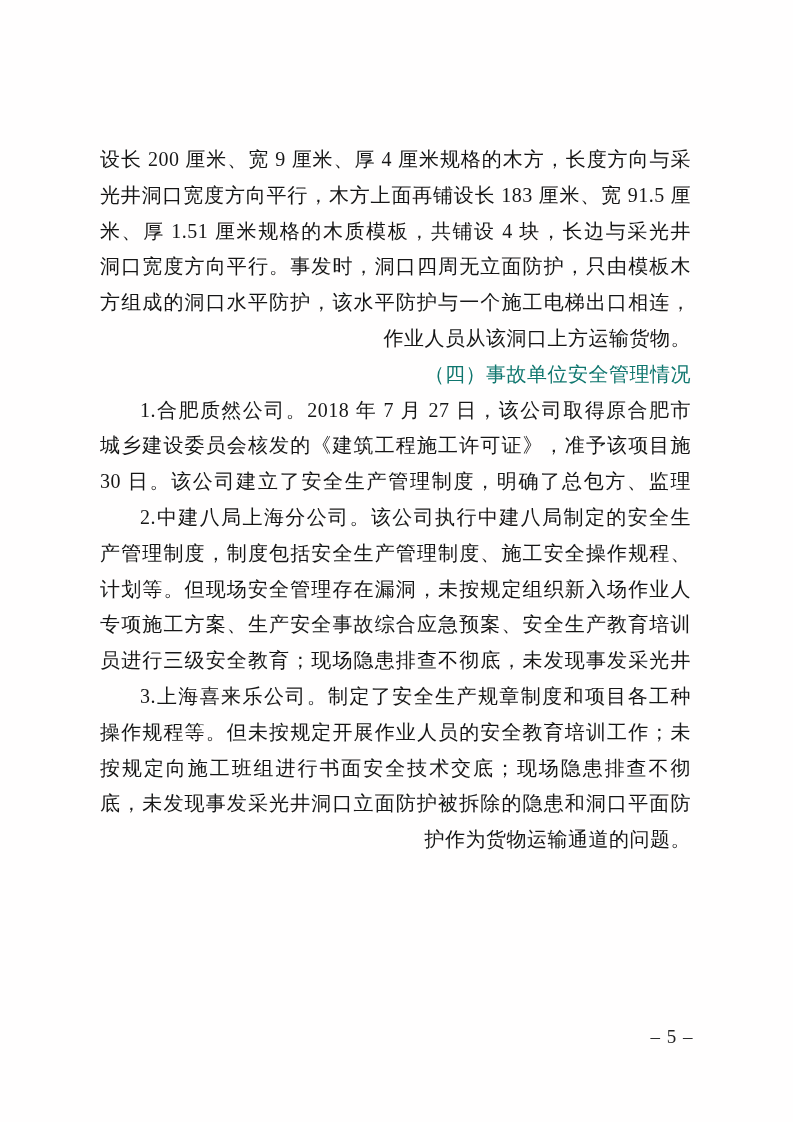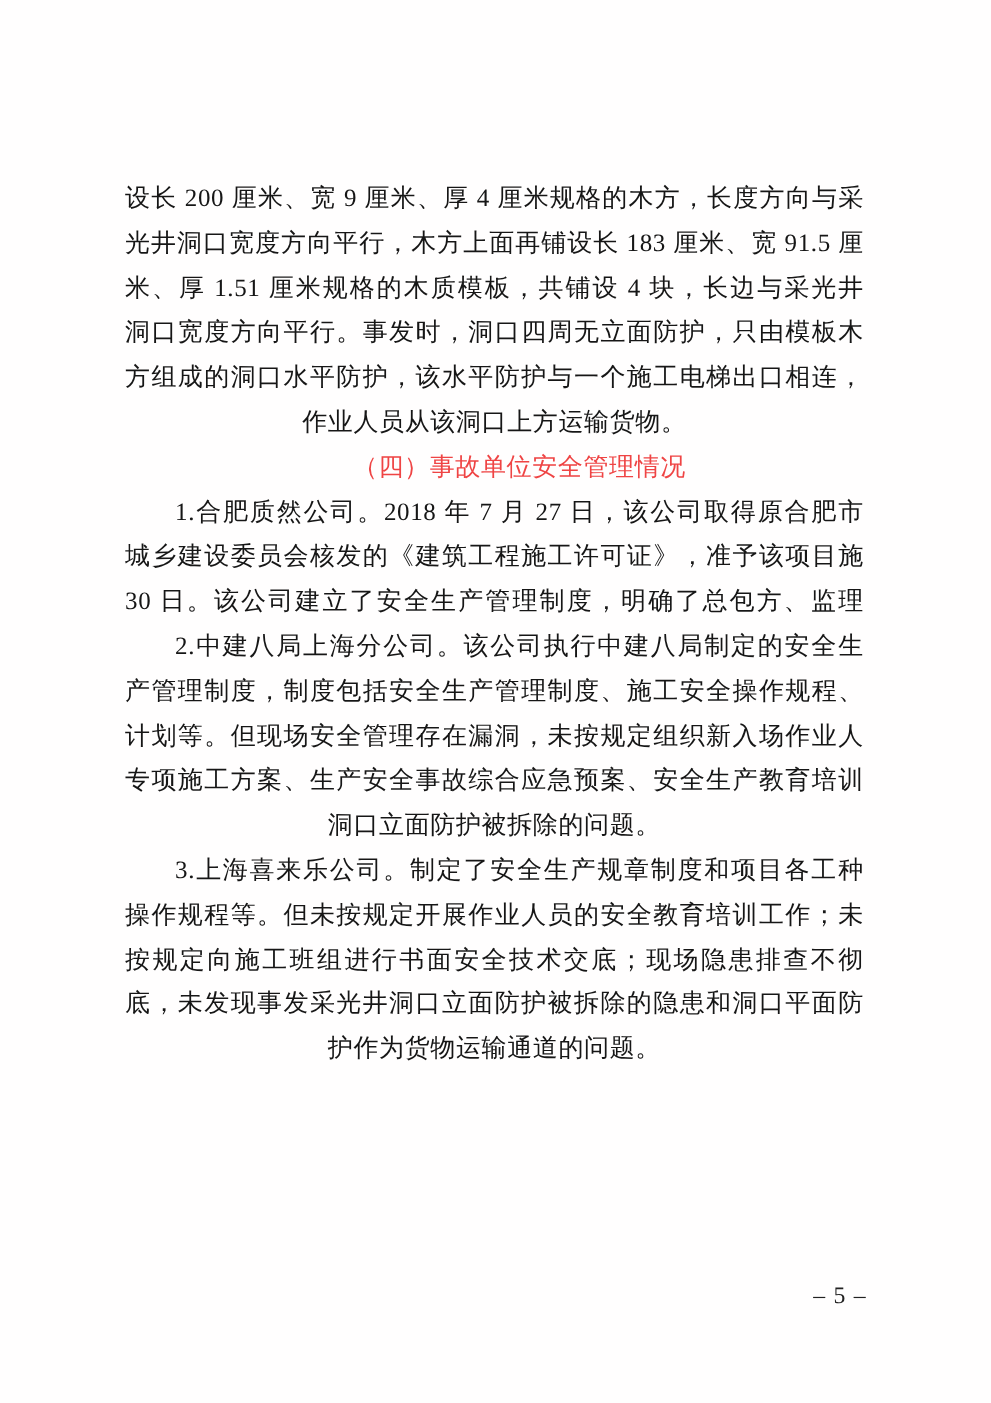--- a/index.html
+++ b/index.html
@@ -21,34 +21,34 @@
     top: 142px;
     width: 591px;
     font-family: Liberation Serif, serif;
   }
   .line {
     font-size: 20px;
     line-height: 35.8px;
     color: #161616;
     letter-spacing: 0.5px;
     white-space: normal;
-    text-align: center;
+    text-align: right;
   }
   
   .line.fill {
     text-align: justify;
     text-align-last: justify;
     text-justify: inter-character;
   }
   
   .line.indent {
     text-indent: 2em;
   }
   .line.heading {
-    color: #ef4444;
+    color: #0f766e;
   }
   .page-number {
     position: absolute;
     left: 642px;
     top: 1026px;
     width: 60px;
     font-size: 19px;
     color: #222222;
     text-align: center;
     letter-spacing: 1px;
@@ -66,21 +66,21 @@
       <div class="line fill">方组成的洞口水平防护，该水平防护与一个施工电梯出口相连，</div>
       <div class="line">作业人员从该洞口上方运输货物。</div>
       <div class="line heading indent">（四）事故单位安全管理情况</div>
       <div class="line indent fill">1.合肥质然公司。2018 年 7 月 27 日，该公司取得原合肥市</div>
       <div class="line fill">城乡建设委员会核发的《建筑工程施工许可证》，准予该项目施</div>
       <div class="line fill">30 日。该公司建立了安全生产管理制度，明确了总包方、监理</div>
       <div class="line indent fill">2.中建八局上海分公司。该公司执行中建八局制定的安全生</div>
       <div class="line fill">产管理制度，制度包括安全生产管理制度、施工安全操作规程、</div>
       <div class="line fill">计划等。但现场安全管理存在漏洞，未按规定组织新入场作业人</div>
       <div class="line fill">专项施工方案、生产安全事故综合应急预案、安全生产教育培训</div>
-      <div class="line">洞口立面防护被拆除的问题。</div>
+      <div class="line fill">员进行三级安全教育；现场隐患排查不彻底，未发现事发采光井</div>
       <div class="line indent fill">3.上海喜来乐公司。制定了安全生产规章制度和项目各工种</div>
       <div class="line fill">操作规程等。但未按规定开展作业人员的安全教育培训工作；未</div>
       <div class="line fill">按规定向施工班组进行书面安全技术交底；现场隐患排查不彻</div>
       <div class="line fill">底，未发现事发采光井洞口立面防护被拆除的隐患和洞口平面防</div>
       <div class="line">护作为货物运输通道的问题。</div>
     </div>
   <div class="page-number">– 5 –</div>
 </div>
 
 </body></html>

